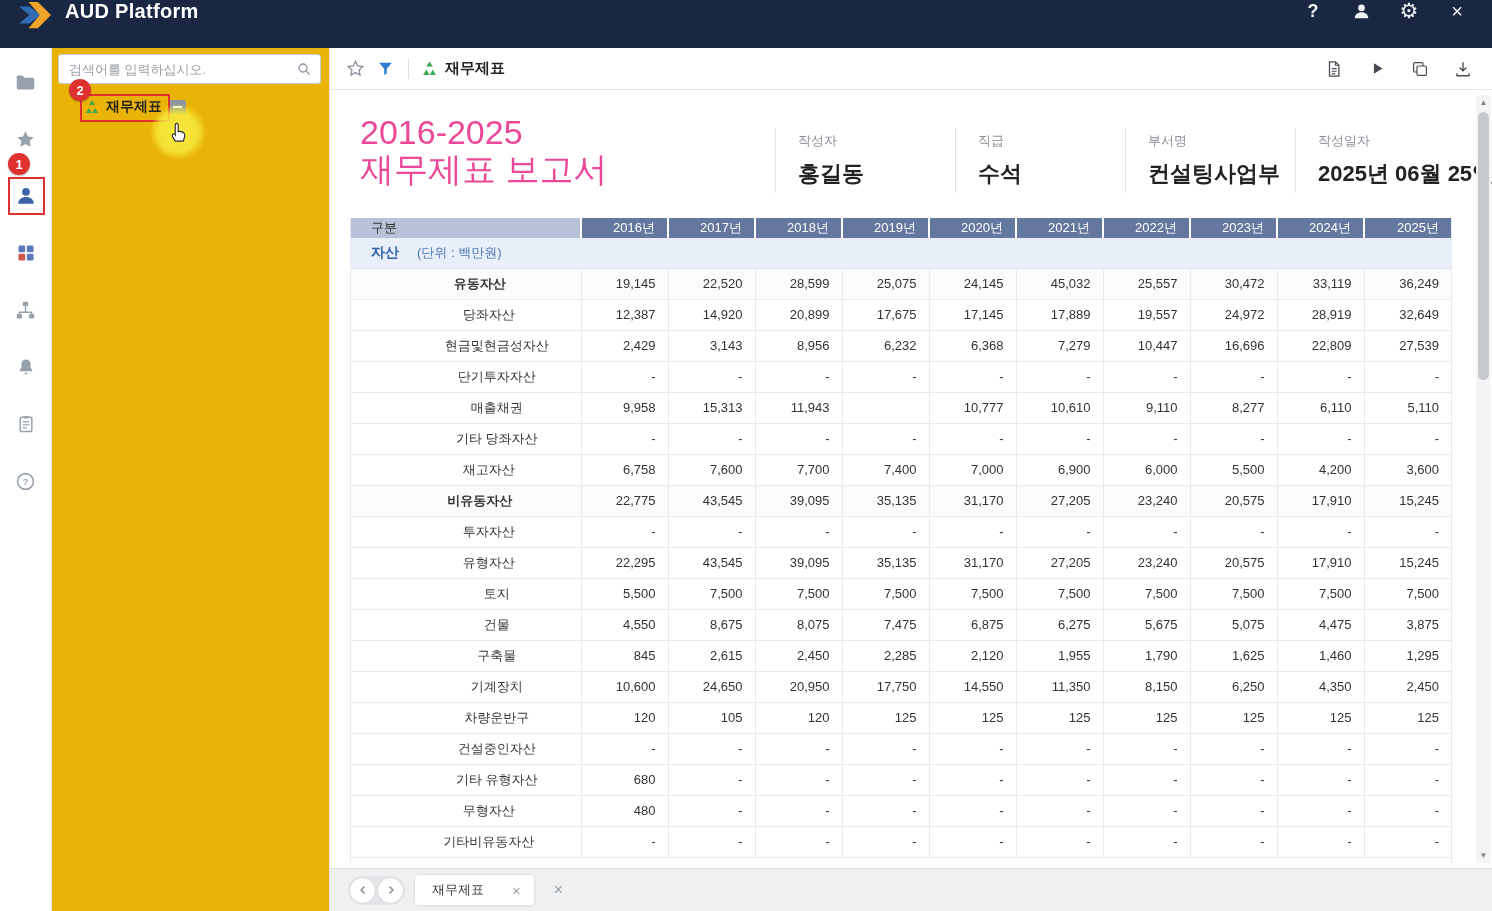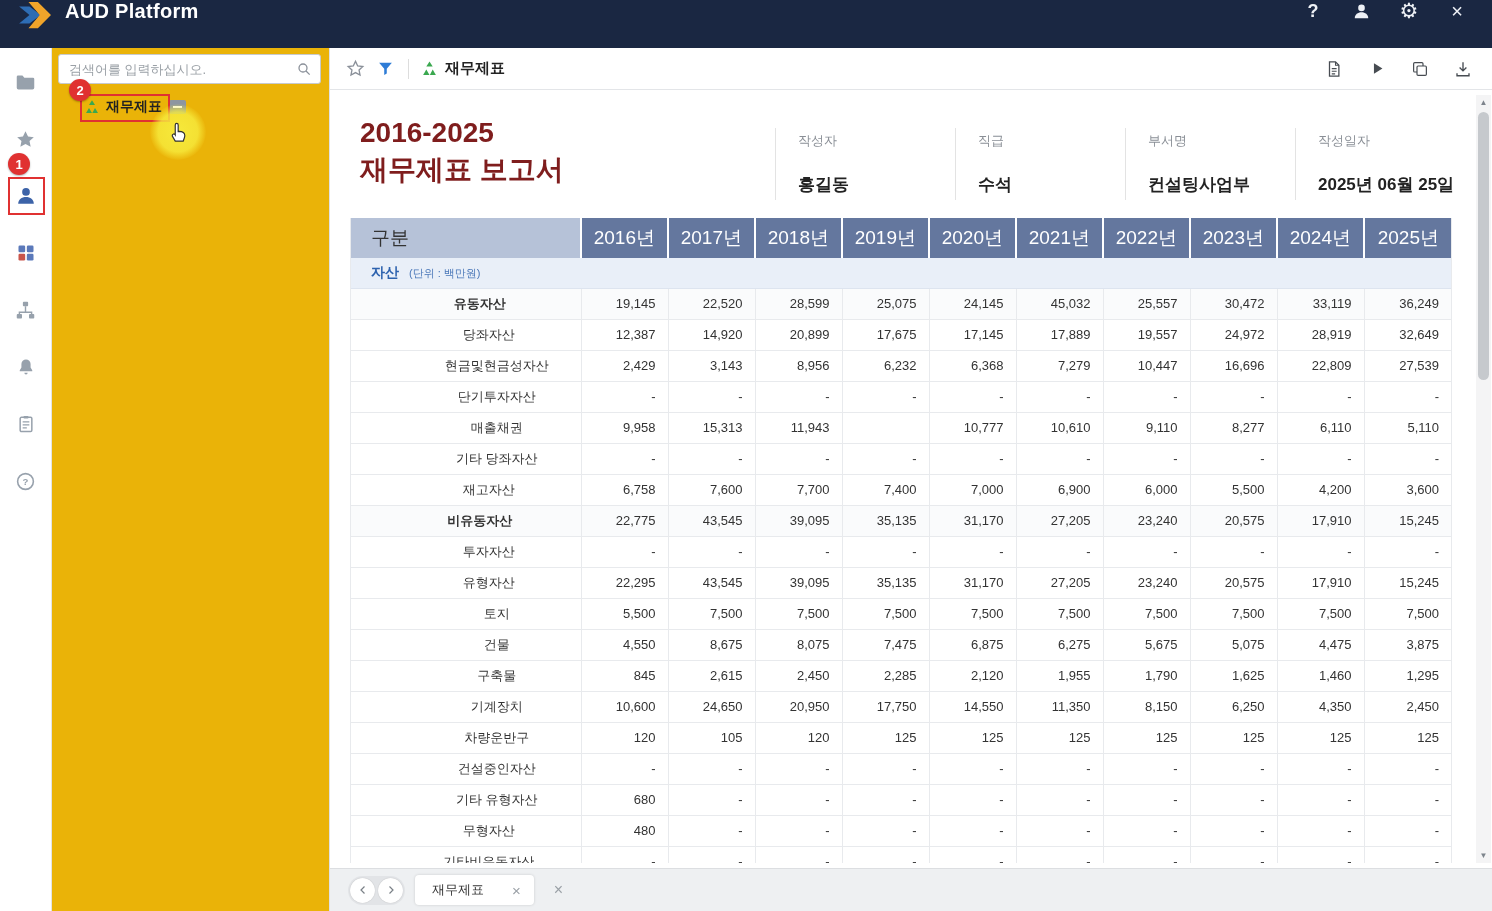--- a/index.html
+++ b/index.html
@@ -49,37 +49,37 @@
   .tb-star{color:#8a9099;margin-right:8px}
   .tb-filter{margin-right:12px}
   .tb-divider{width:1px;height:20px;background:#ddd;margin-right:12px}
   .tb-report-icon{width:17px;height:17px;margin-right:7px;display:flex}
   .tb-report-label{font-size:15px;font-weight:bold;color:#222}
   .toolbar-right{margin-left:auto;display:flex;align-items:center;gap:21px;color:#474c52}
 
   .content{position:absolute;top:42px;left:0;right:0;bottom:43px;background:#fff;overflow:hidden}
 
   
-  .report-title{position:absolute;left:30px;top:24px;font-size:28px;font-weight:bold;color:#7f1d1d;line-height:37px}
+  .report-title{position:absolute;left:30px;top:24px;font-size:34px;font-weight:normal;color:#ec4899;line-height:37px}
   .meta{position:absolute;left:445px;top:38px;display:flex}
   .meta-col{border-left:1px solid #e3e3e3;padding:4px 0 4px 22px}
   .meta-col.c1{width:180px}.meta-col.c2{width:170px}.meta-col.c3{width:170px}.meta-col.c4{width:205px}
   .meta-label{font-size:13px;color:#8a8f96}
-  .meta-value{font-size:17px;font-weight:bold;color:#222;margin-top:23px}
+  .meta-value{font-size:22px;font-weight:bold;color:#222;margin-top:9px}
 
   
   .table-wrap{position:absolute;left:20px;top:128px;width:1102px;height:645px;overflow:hidden;border-left:1px solid #e8eaed;border-right:1px solid #e8eaed}
   table{width:100%;border-collapse:collapse;table-layout:fixed}
-  th{height:40px;font-size:19px;font-weight:normal}
+  th{height:20px;font-size:13px;font-weight:normal}
   .th-cat{background:#b6c2d8;color:#333;text-align:left;padding-left:20px;border-right:2px solid #fff}
   .th-year{background:#64779e;color:#fff;text-align:right;padding-right:12px;border-right:2px solid #fff}
   th:last-child{border-right:none}
   .section-row td{background:#e9eff8;height:30px;padding-left:20px;border-bottom:1px solid #dde4ef}
   .sec-title{color:#2d62ae;font-weight:bold;font-size:14px}
-  .sec-unit{color:#4a77b8;font-size:11px;margin-left:10px}
+  .sec-unit{color:#4a77b8;font-size:13px;margin-left:18px}
   .data-row td{height:31px;border-bottom:1px solid #e8eaed;border-right:1px solid #e8eaed;font-size:13px;color:#333;background:#fff}
   .data-row td:last-child{border-right:none}
   .cell-label{text-align:center}
   .lv1 .cell-label{padding-left:28px;font-weight:bold}
   .lv1 td{background:#fafbfc}
   .lv2 .cell-label{padding-left:46px}
   .lv3 .cell-label{padding-left:62px}
   .cell-num{text-align:right;padding-right:12px}
 
   

